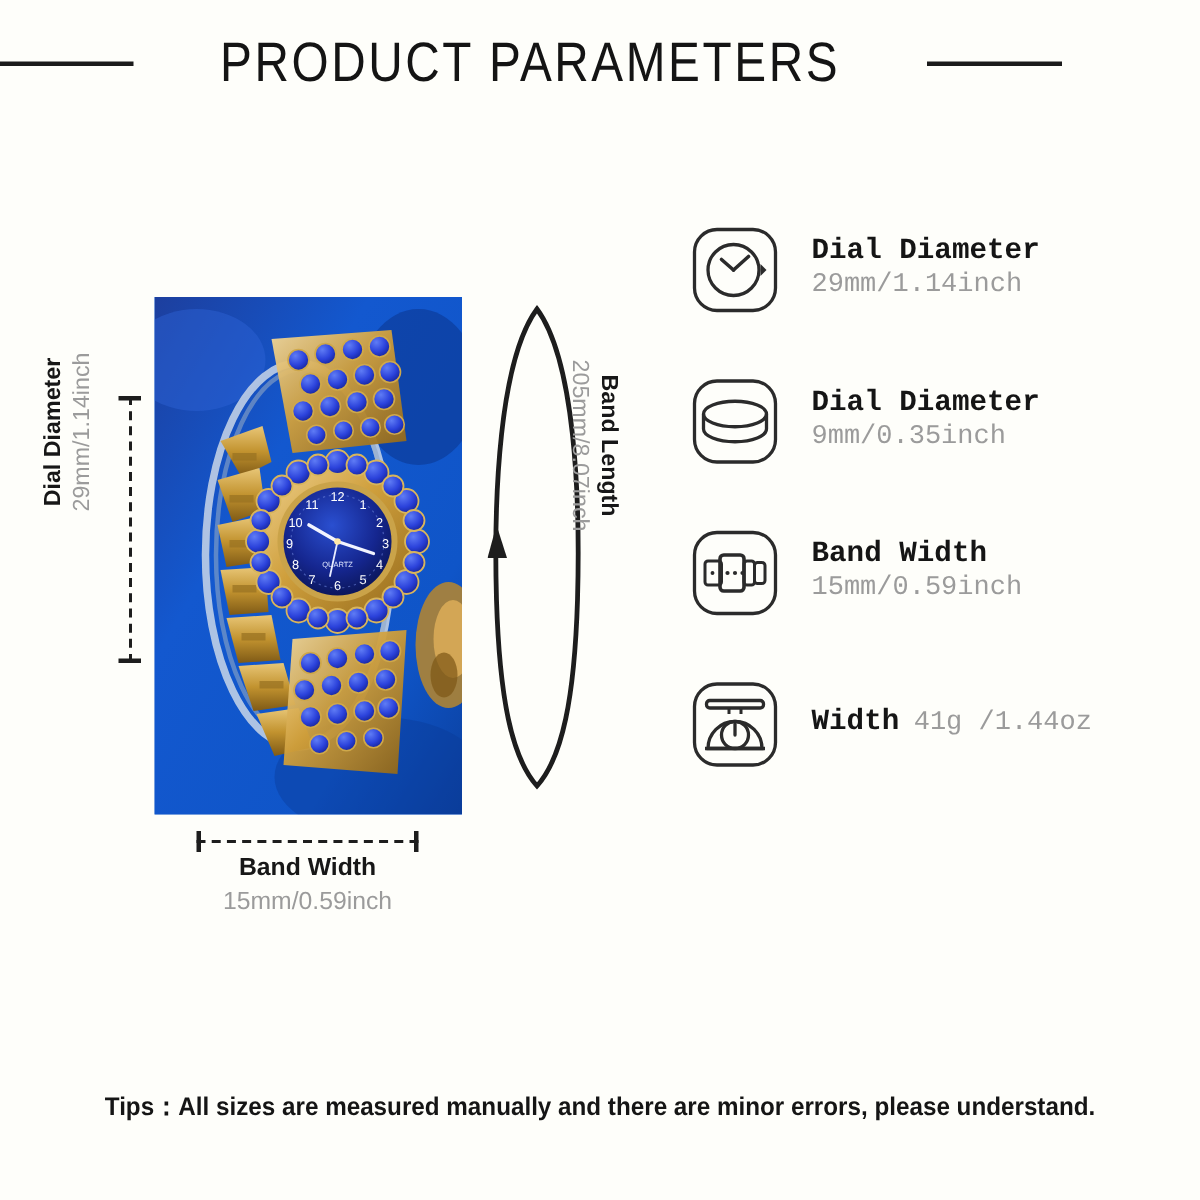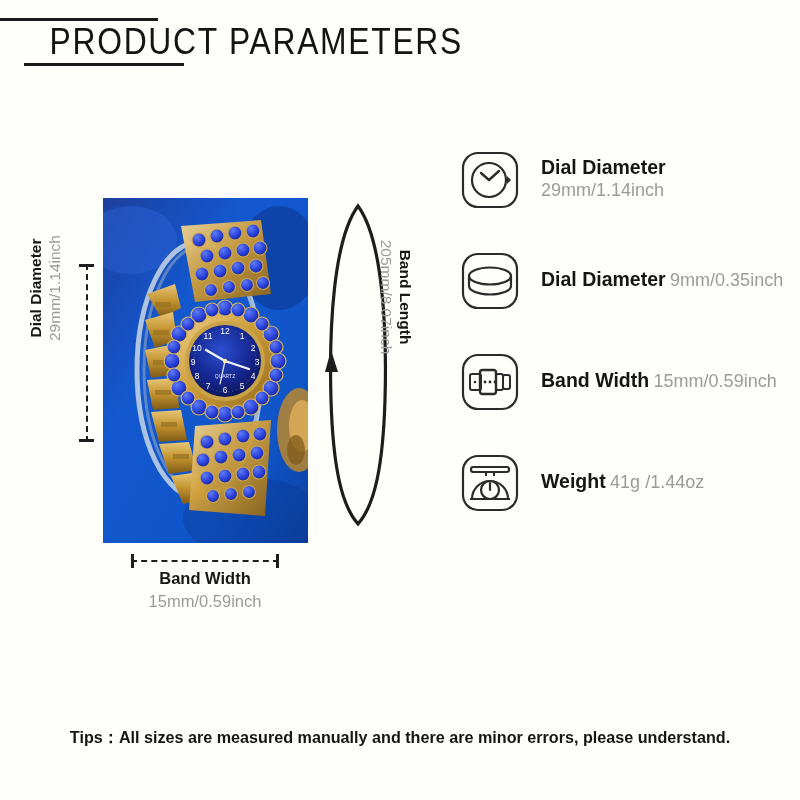--- a/index.html
+++ b/index.html
@@ -16,22 +16,22 @@
   }
 
   
   .title-row {
     position: absolute;
     top: 18px;
     left: 0;
     width: 708px;
     height: 48px;
     display: flex;
+    align-items: center;
     justify-content: center;
-    flex-direction: column;
   }
   .rule {
     height: 3px;
     background: #1b1b1b;
   }
   .rule-left  { width: 158px; margin-right: 24px; }
   .rule-right { width: 160px; margin-left: 24px; }
   .title-text {
     font-family: "Liberation Sans Narrow", "Liberation Sans", sans-serif;
     font-size: 37px;
@@ -187,20 +187,21 @@
     position: absolute;
     left: 459px;
     top: 148px;
     width: 330px;
   }
   .spec-row {
     display: flex;
     align-items: center;
     height: 64px;
     margin-bottom: 37px;
+    font-family: Liberation Mono, monospace;
   }
   .spec-icon {
     width: 62px;
     height: 62px;
     flex: 0 0 62px;
     margin-right: 20px;
   }
   .spec-text { padding-bottom: 2px; }
   .spec-label {
     font-size: 19.5px;
@@ -481,20 +482,20 @@
         <rect x="4" y="4" width="54" height="54" rx="15" ry="15" fill="none" stroke="#2b2b2b" stroke-width="2.2"></rect>
         <rect x="12" y="15" width="38" height="5" rx="2.2" fill="none" stroke="#2b2b2b" stroke-width="2.2"></rect>
         <path d="M27 20 L27 24 M35 20 L35 24" stroke="#2b2b2b" stroke-width="2"></path>
         <path d="M13 47 A18 18 0 0 1 49 47 Z" fill="none" stroke="#2b2b2b" stroke-width="2.2"></path>
         <line x1="11" y1="47" x2="51" y2="47" stroke="#2b2b2b" stroke-width="2.2"></line>
         <circle cx="31" cy="38" r="9" fill="none" stroke="#2b2b2b" stroke-width="2.2"></circle>
         <line x1="31" y1="38" x2="31" y2="31" stroke="#2b2b2b" stroke-width="2.2" stroke-linecap="round"></line>
       </svg>
     </span>
     <span class="spec-text">
-      <span class="spec-label">Weight</span>
+      <span class="spec-label">Width</span>
       <span class="spec-value">41g /1.44oz</span>
     </span>
   </div>
 
 </div>
 
 <div class="tips">Tips：All sizes are measured manually and there are minor errors, please understand.</div>
 
 </body></html>

